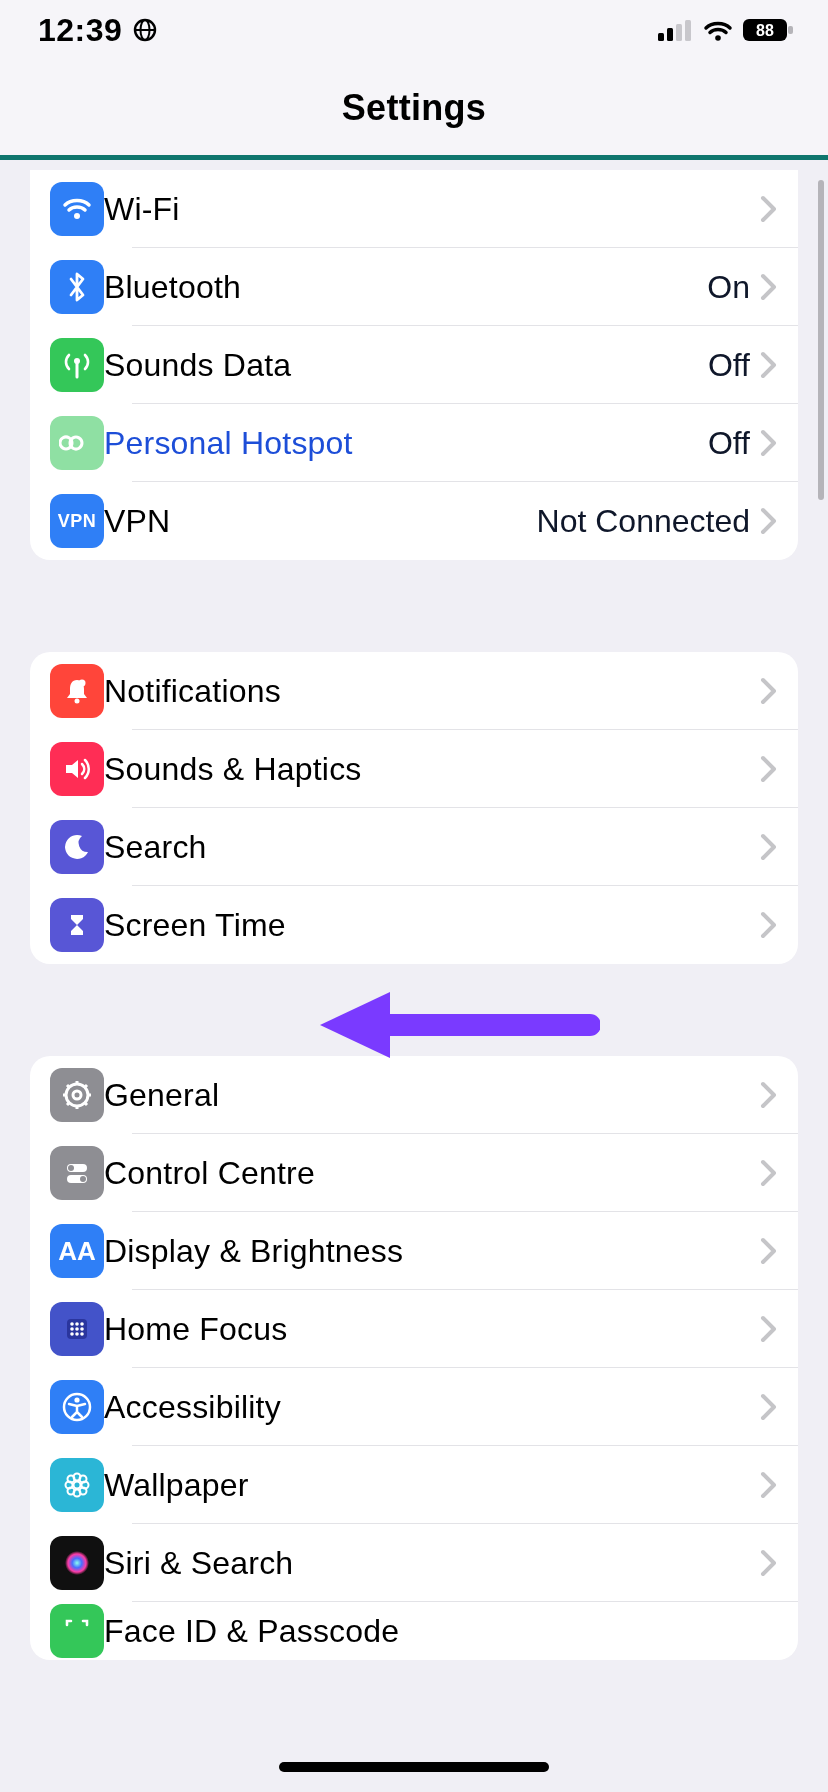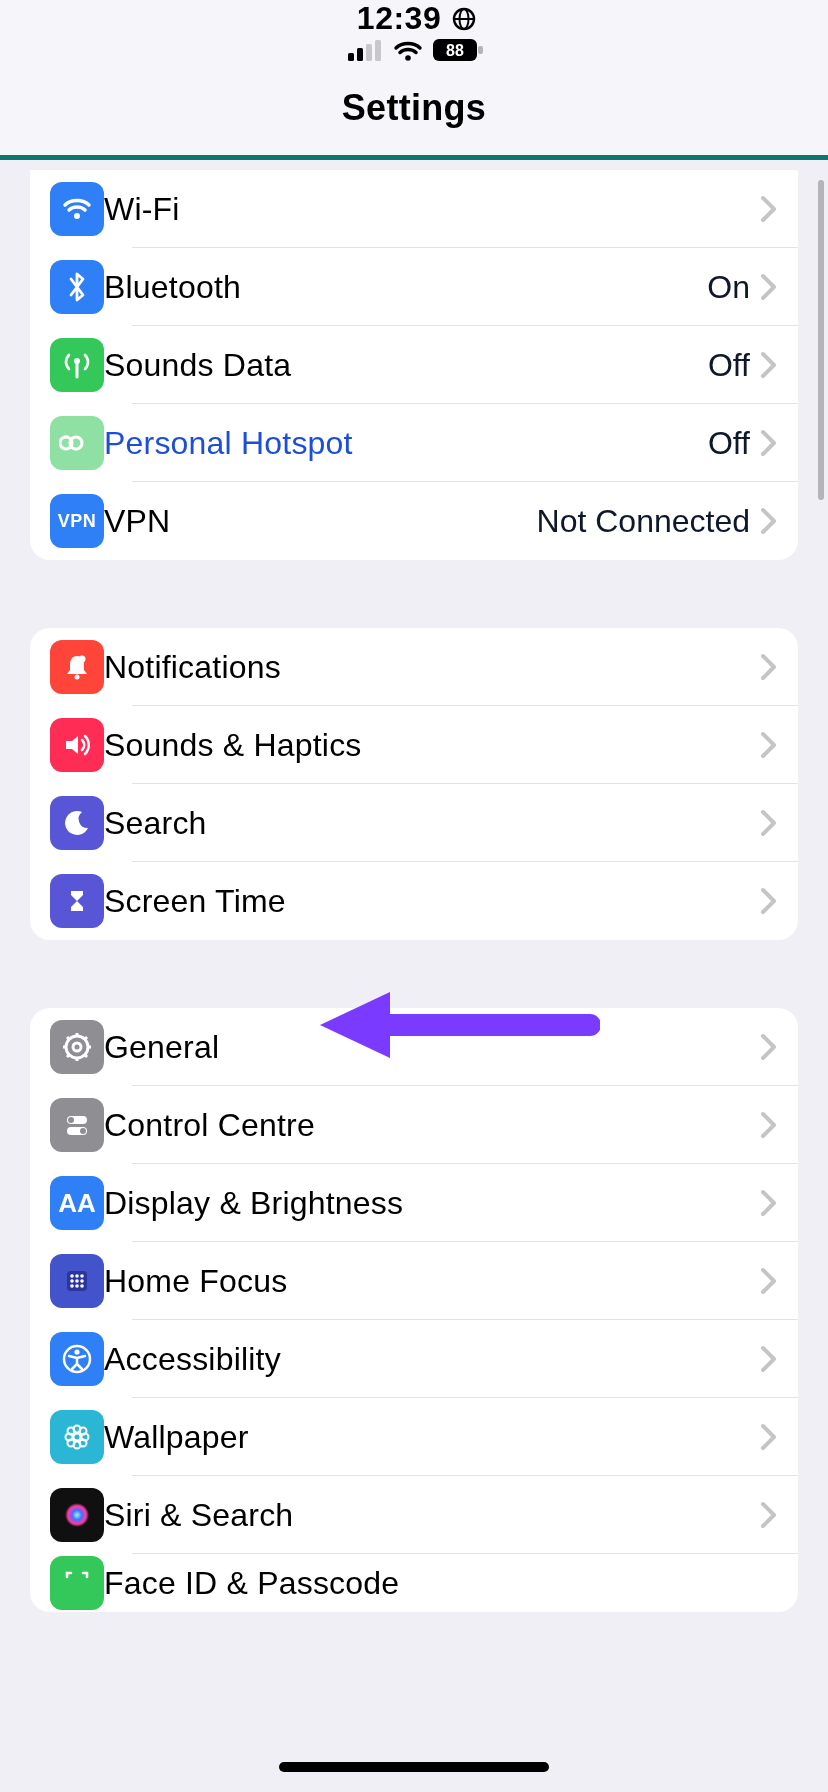--- a/index.html
+++ b/index.html
@@ -14,21 +14,20 @@
   }
 
   
   .statusbar {
     height: 60px;
     display: flex;
     align-items: center;
     justify-content: space-between;
     padding: 0 32px 0 38px;
     background: #f6f5f9;
-    flex-direction: column;
   }
   .status-left { display: flex; align-items: center; gap: 10px; }
   .status-time { font-size: 32px; font-weight: 600; letter-spacing: 0.5px; }
   .status-globe { width: 26px; height: 26px; }
   .status-right { display: flex; align-items: center; gap: 8px; }
   .status-right svg { display:block; }
 
   
   .navbar {
     height: 100px;
@@ -44,21 +43,21 @@
   .scroll {
     padding: 0 30px 40px;
     overflow: hidden;
   }
 
   
   .group {
     background: #fff;
     border-radius: 20px;
     overflow: hidden;
-    margin-top: 68px;
+    margin-top: 92px;
   }
   .group.first { margin-top: 10px; border-top-left-radius: 0; border-top-right-radius: 0; }
 
   .row {
     display: flex;
     align-items: center;
     min-height: 78px;
     padding: 0 20px 0 20px;
     position: relative;
     cursor: default;

